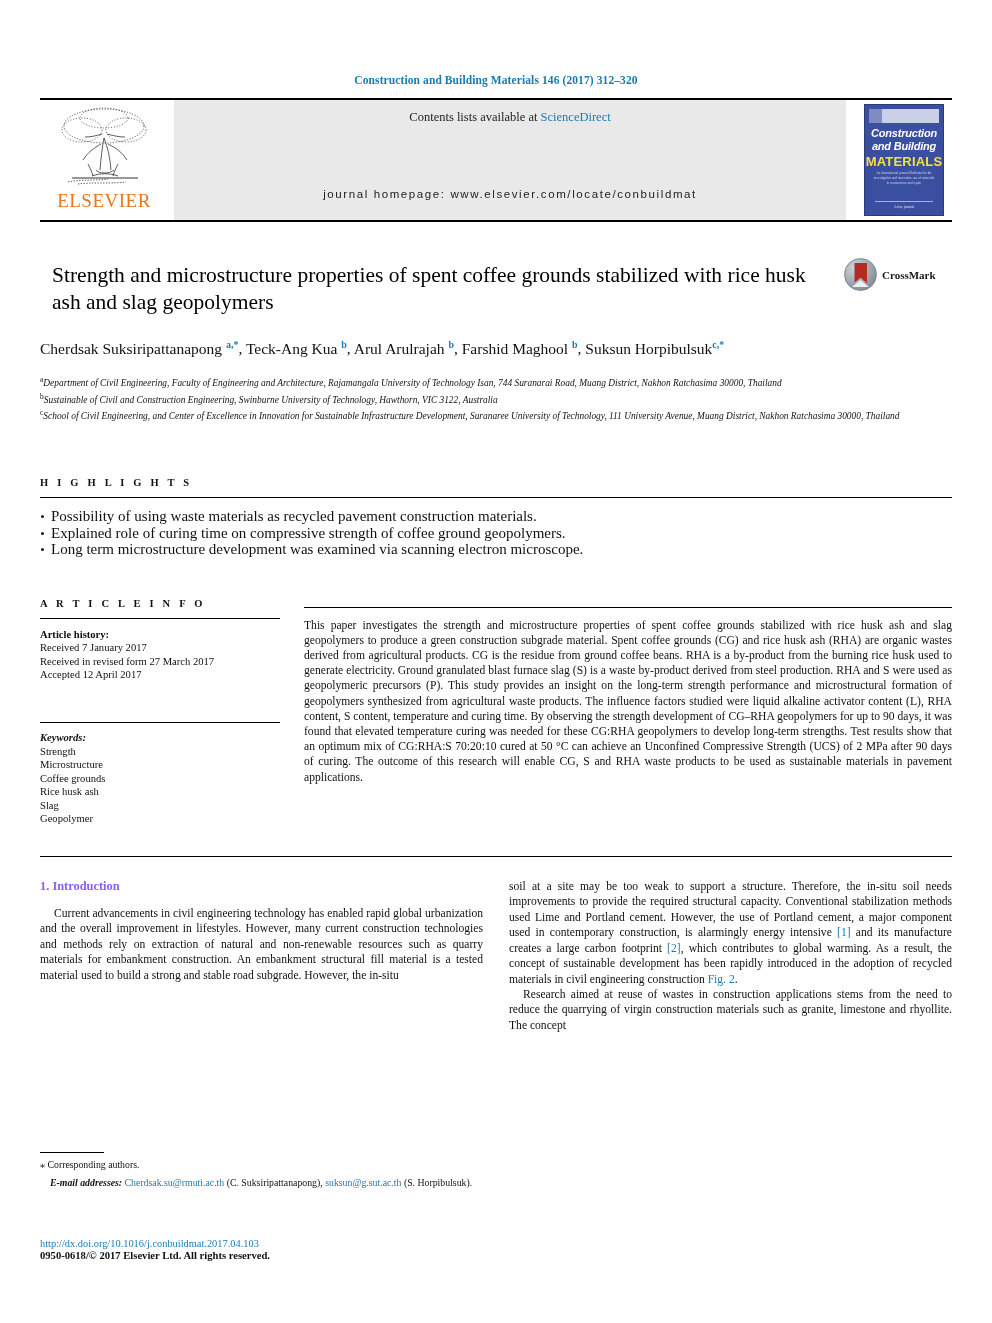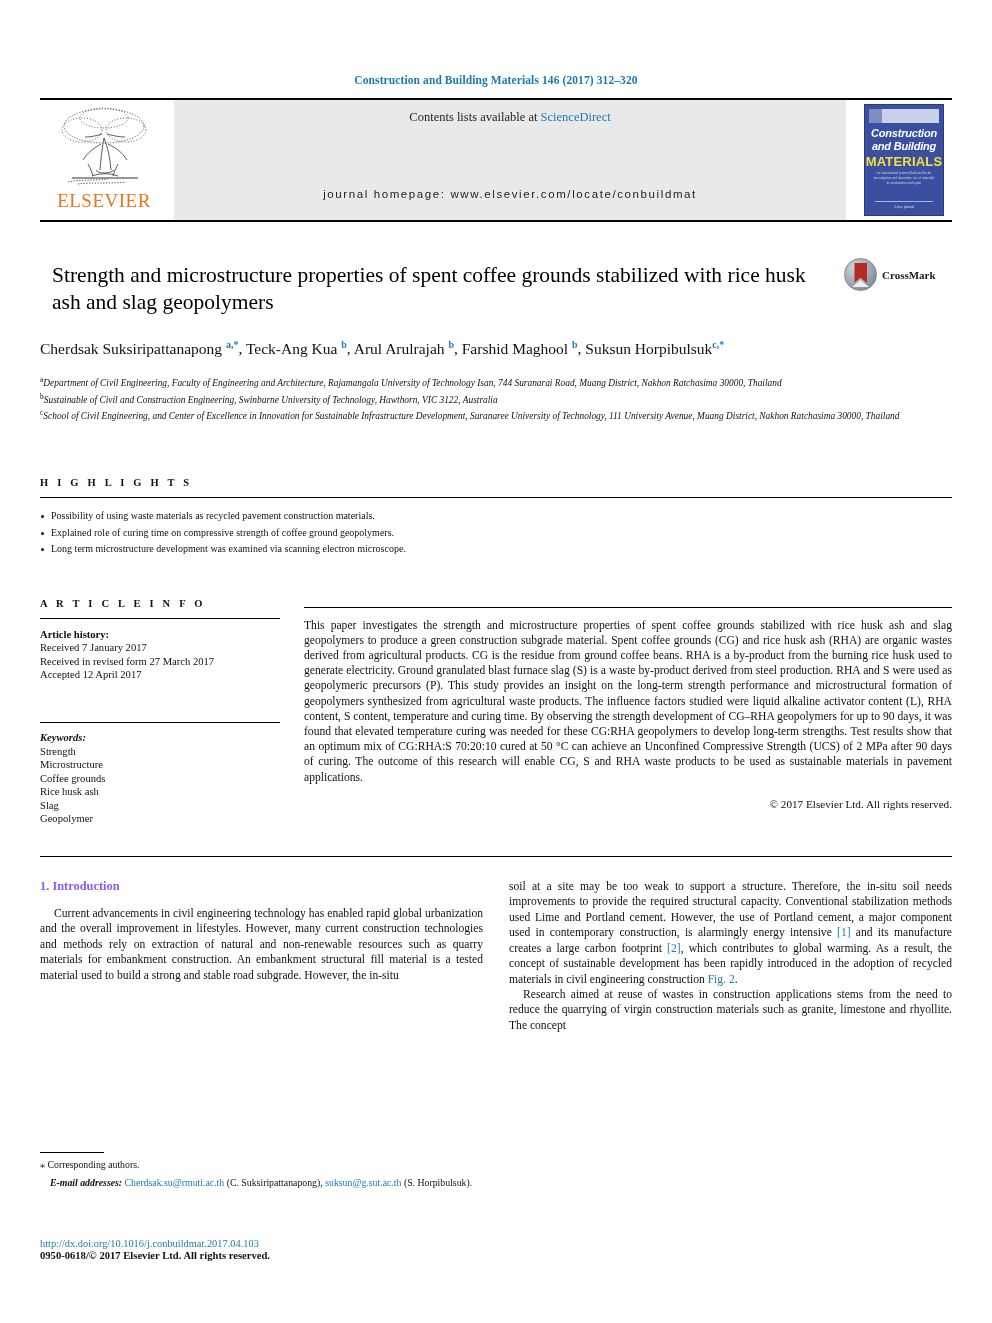--- a/index.html
+++ b/index.html
@@ -180,21 +180,21 @@
     font-family: "Liberation Serif", serif;
     color: #111;
   }
   .rule { border-top: 1px solid #000; }
 
   
   .highlights { margin: 54px 40px 0 40px; }
   .highlights .rule { margin-top: 9px; }
   .hl-list { margin: 10px 0 0 0; padding: 0; list-style: none; }
   .hl-list li {
-    font-size: 10px;
+    font-size: 15px;
     line-height: 16.5px;
     padding-left: 11px;
     position: relative;
     color: #111;
   }
   .hl-list li::before {
     content: "";
     position: absolute; left: 1px; top: 7px;
     width: 3.4px; height: 3.4px; border-radius: 50%; background: #111;
   }
@@ -375,21 +375,20 @@
         <div>Slag</div>
         <div>Geopolymer</div>
       </div>
     </div>
 
     <div class="col-abs">
       <div class="rule"></div>
       <div class="abstract-body">
         <p>This paper investigates the strength and microstructure properties of spent coffee grounds stabilized with rice husk ash and slag geopolymers to produce a green construction subgrade material. Spent coffee grounds (CG) and rice husk ash (RHA) are organic wastes derived from agricultural products. CG is the residue from ground coffee beans. RHA is a by-product from the burning rice husk used to generate electricity. Ground granulated blast furnace slag (S) is a waste by-product derived from steel production. RHA and S were used as geopolymeric precursors (P). This study provides an insight on the long-term strength performance and microstructural formation of geopolymers synthesized from agricultural waste products. The influence factors studied were liquid alkaline activator content (L), RHA content, S content, temperature and curing time. By observing the strength development of CG–RHA geopolymers for up to 90 days, it was found that elevated temperature curing was needed for these CG:RHA geopolymers to develop long-term strengths. Test results show that an optimum mix of CG:RHA:S 70:20:10 cured at 50 °C can achieve an Unconfined Compressive Strength (UCS) of 2 MPa after 90 days of curing. The outcome of this research will enable CG, S and RHA waste products to be used as sustainable materials in pavement applications.</p>
       </div>
-      <div class="copyright">© 2017 Elsevier Ltd. All rights reserved.</div>
     </div>
   </div>
 
   <div class="body-rule"></div>
 
   <div class="body-cols">
 
     <div class="bcol">
       <h2 class="sec-title">1. Introduction</h2>
       <p class="bodytext indent">Current advancements in civil engineering technology has enabled rapid global urbanization and the overall improvement in lifestyles. However, many current construction technologies and methods rely on extraction of natural and non-renewable resources such as quarry materials for embankment construction. An embankment structural fill material is a tested material used to build a strong and stable road subgrade. However, the in-situ</p>

